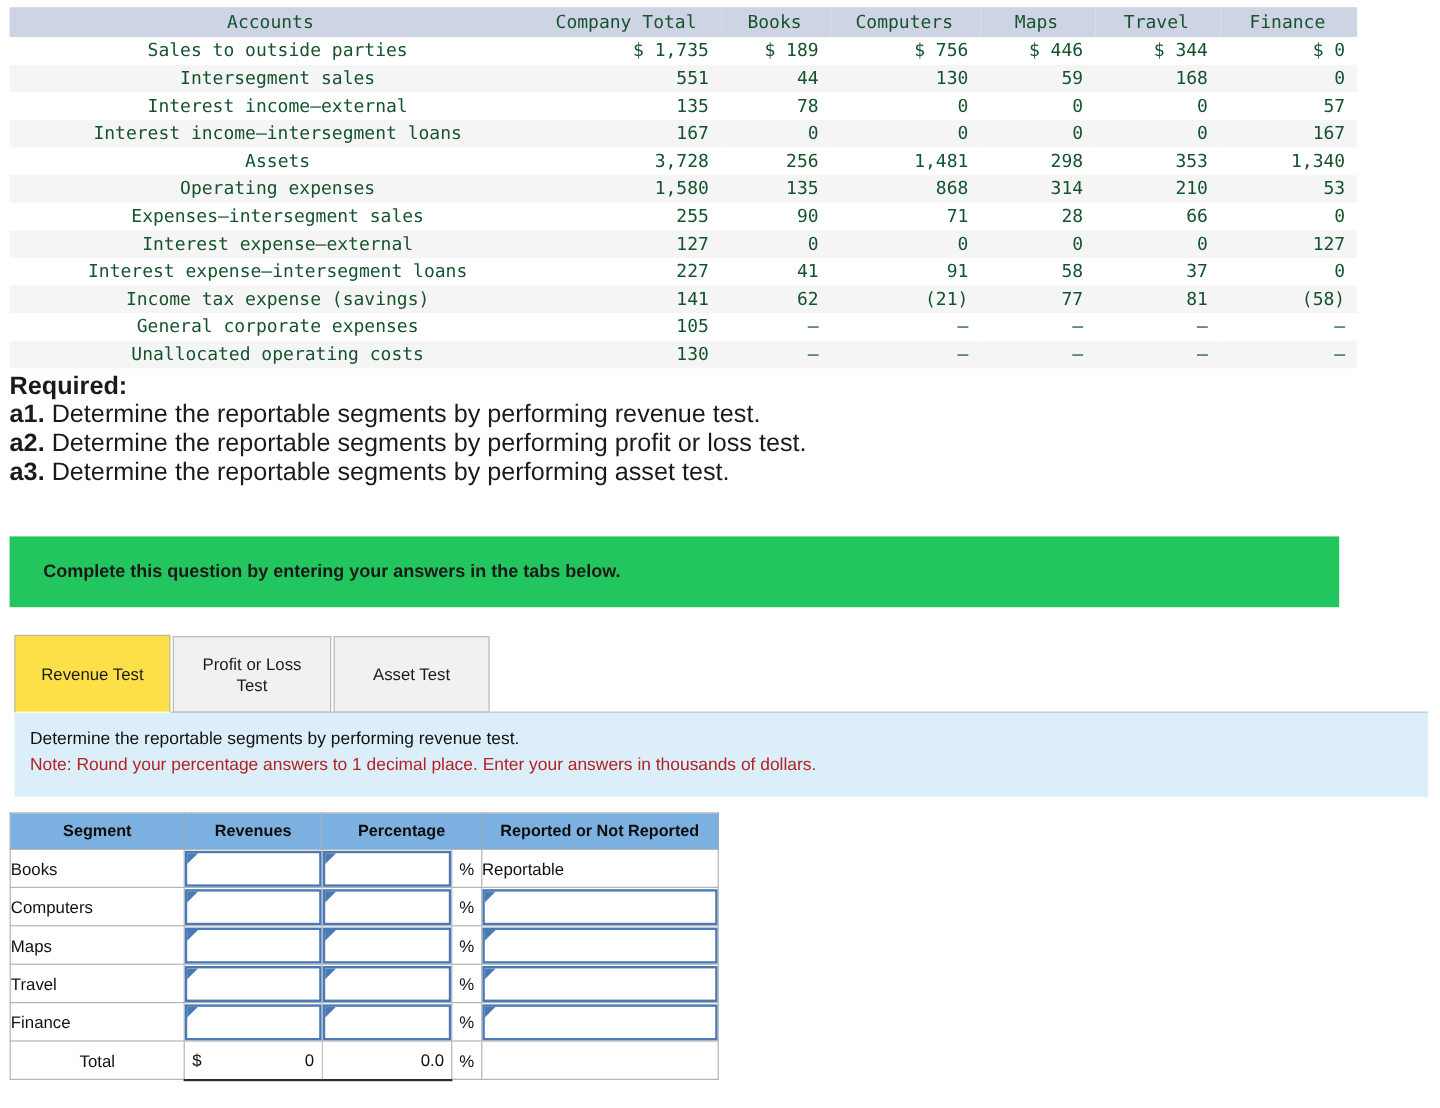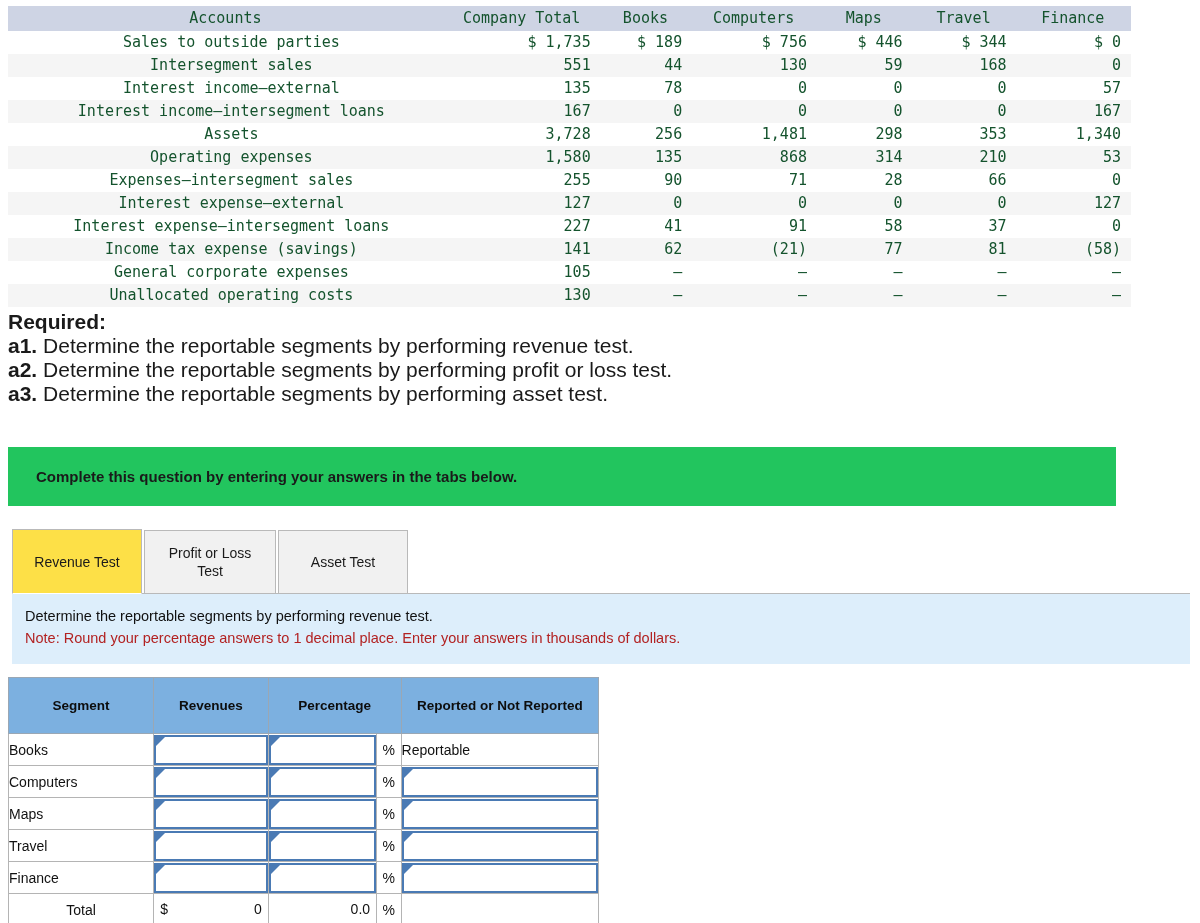--- a/index.html
+++ b/index.html
@@ -169,21 +169,21 @@
   }
   table.ans th {
     background: #7cb0e0;
     border: 1px solid #9aa7b4;
     font-weight: bold;
     text-align: center;
     font-size: 13.5px;
     color: #0d0d0d;
     padding: 5px 2px;
     line-height: 17px;
-    height: 56px;
+    height: 30px;
   }
   table.ans td {
     border: 1px solid #b4b4b4;
     height: 32px;
     padding: 0;
     background: #ffffff;
     vertical-align: middle;
   }
   td.seg-name {
     padding-left: 7px;

